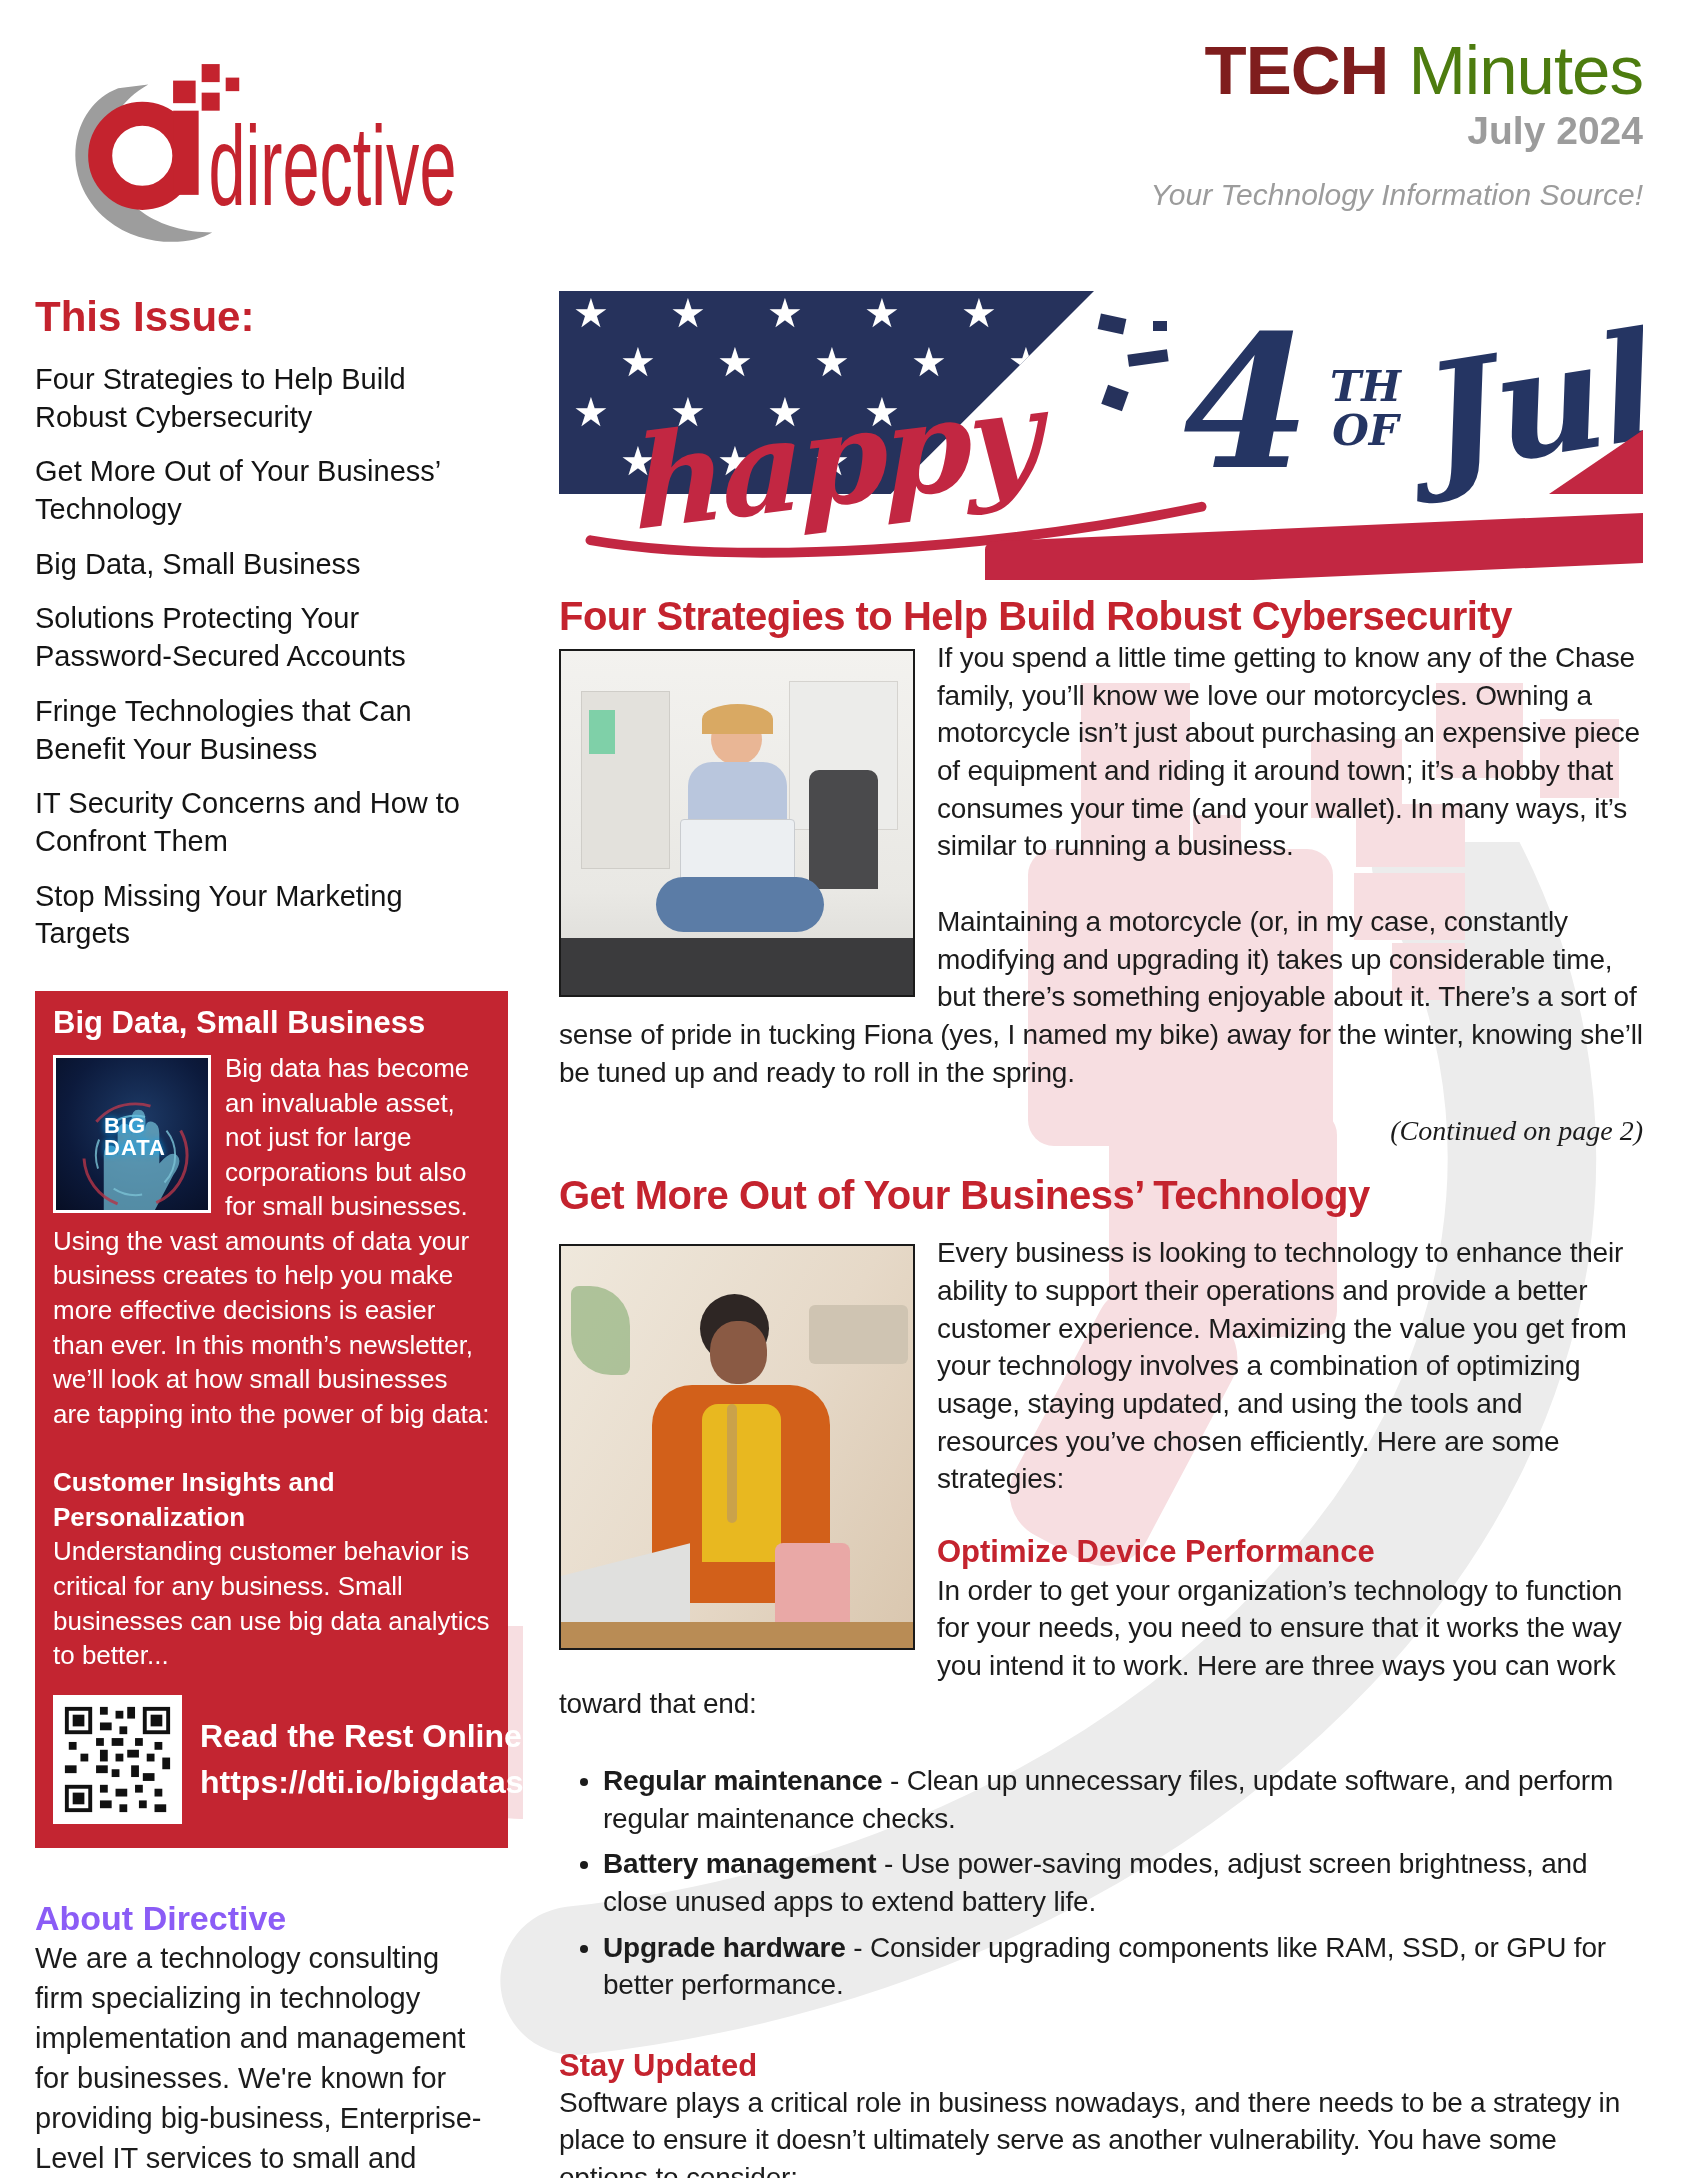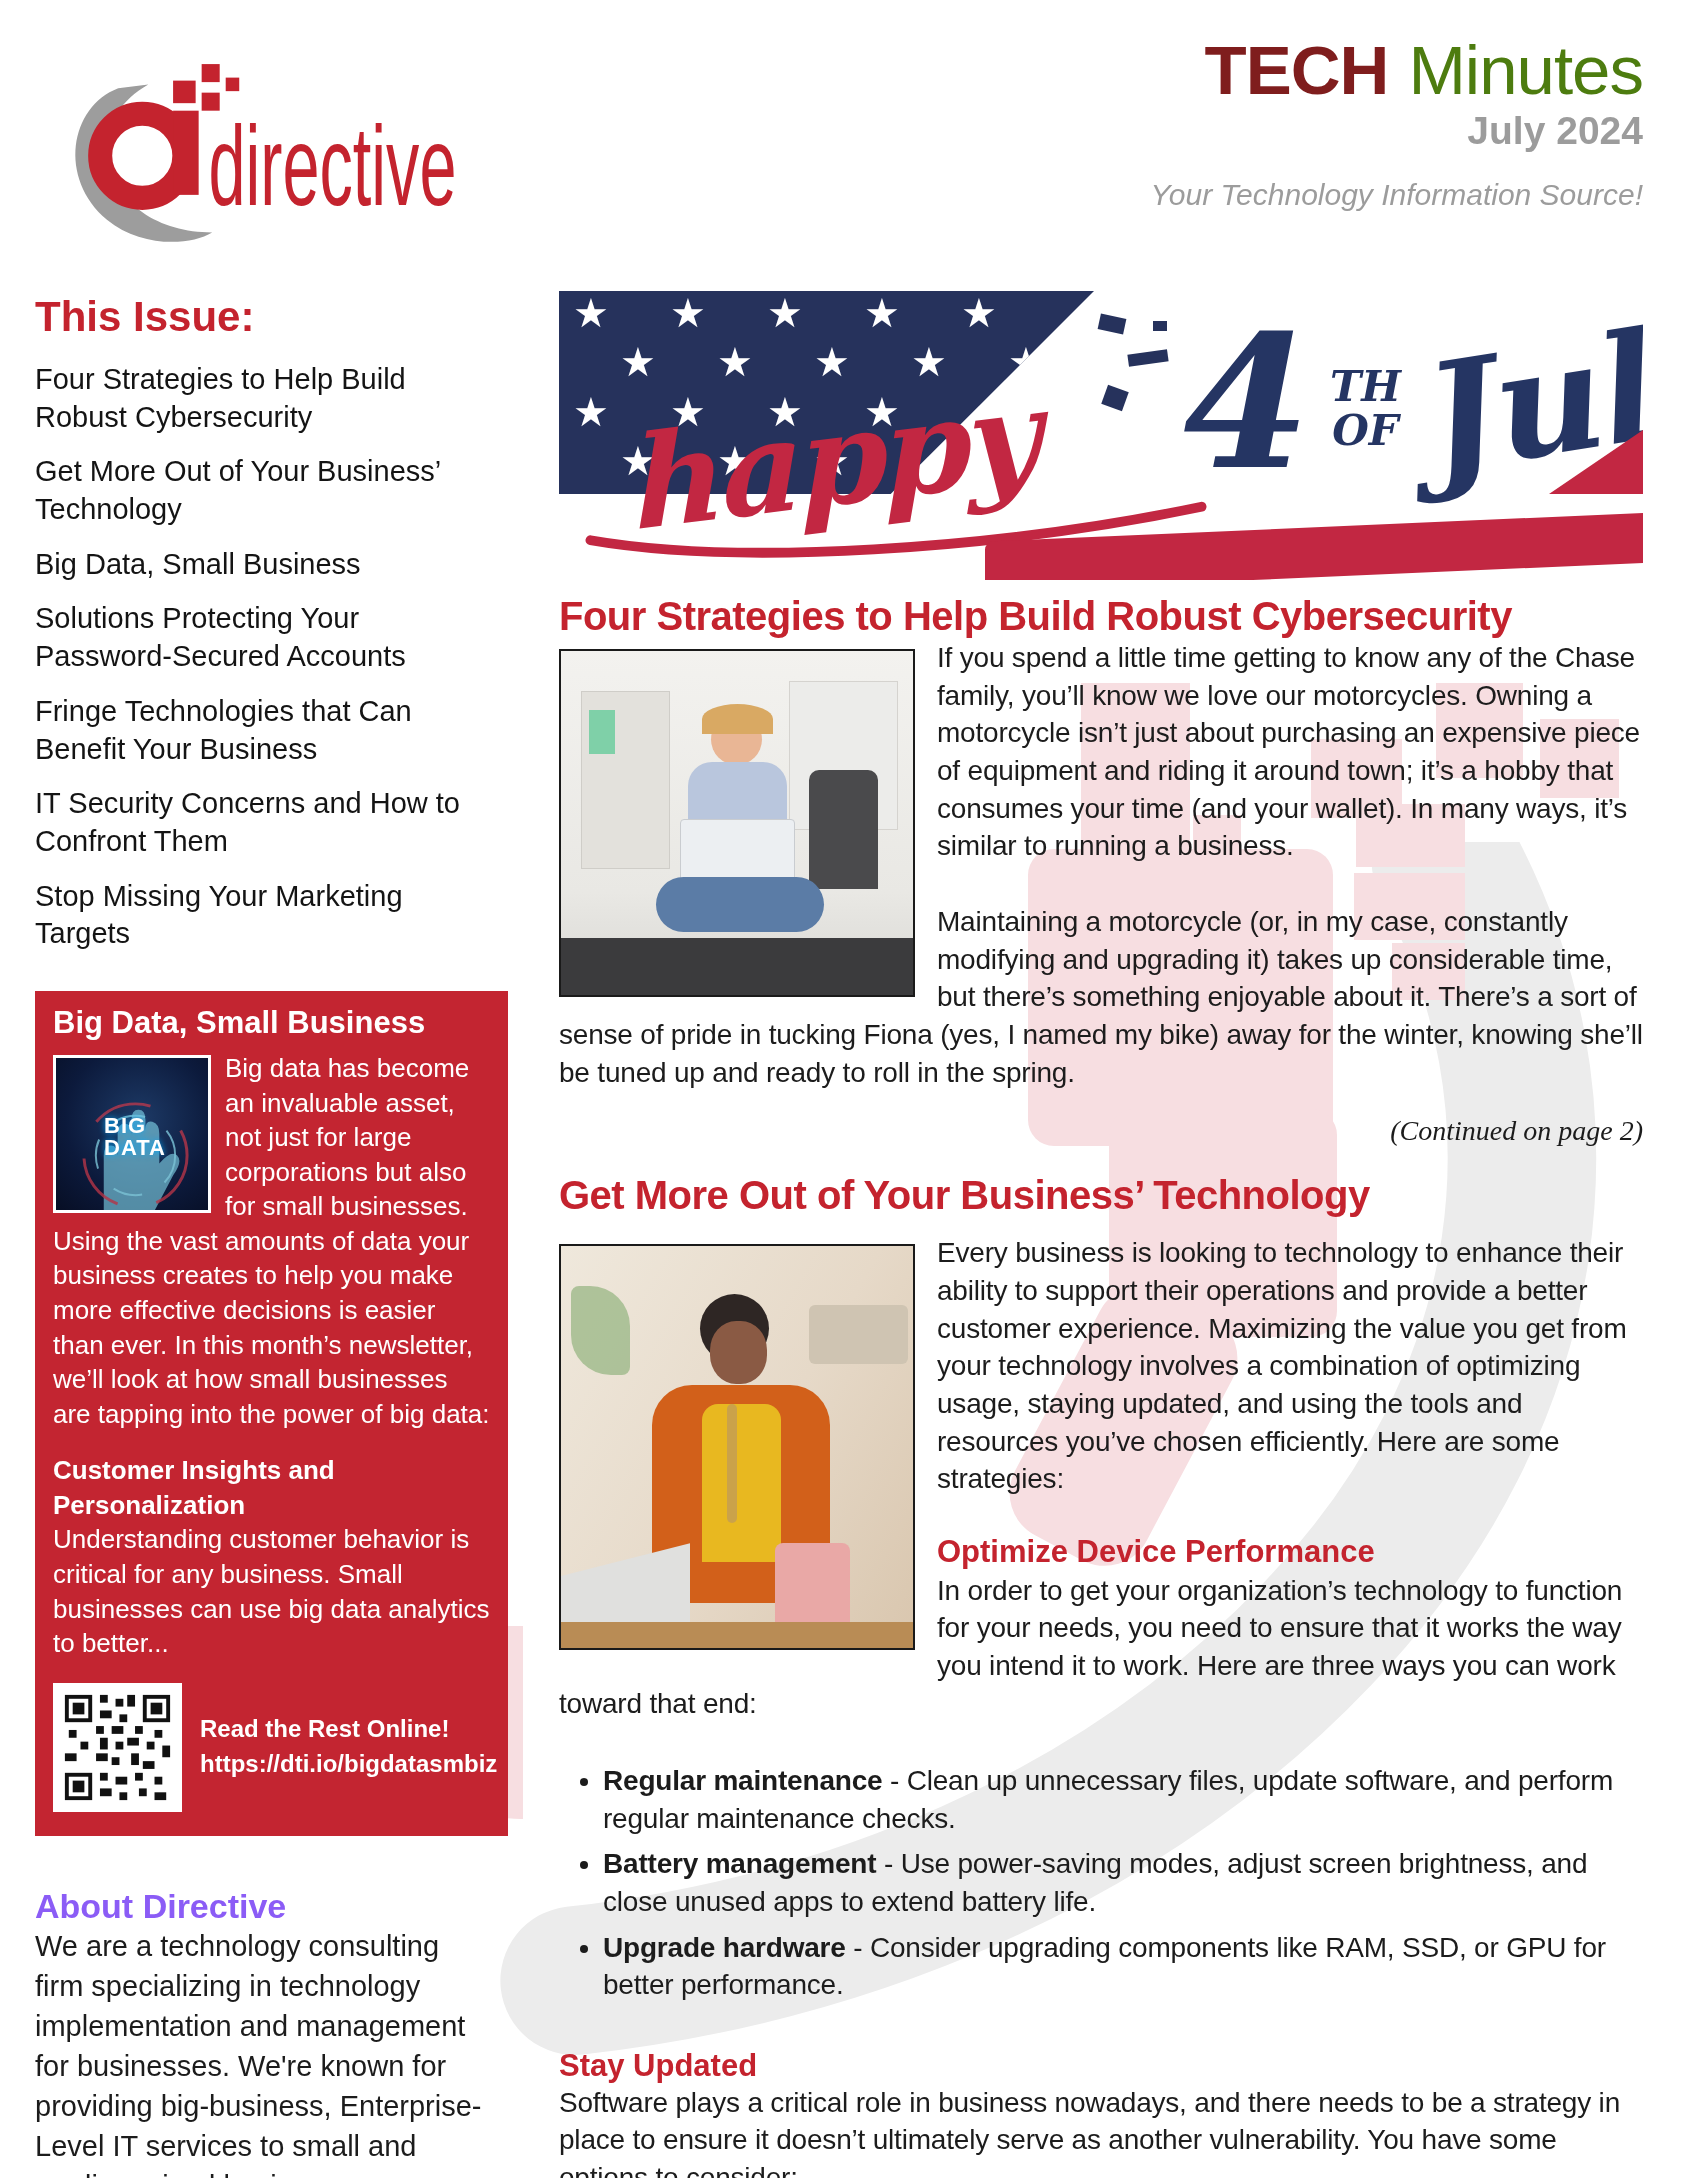--- a/index.html
+++ b/index.html
@@ -37,24 +37,24 @@
     border:3px solid #fff; position:relative; overflow:hidden;
     background:radial-gradient(circle at 55% 40%, #1d3a66 0%, #0c1a3c 60%, #070e24 100%);
   }
   .hand{ position:absolute; left:18px; top:28px; width:123px; height:129px; opacity:.85;}
   .bigdata-cap{
     position:absolute; left:48px; top:57px; color:#fff; font-weight:bold;
     font-size:22px; line-height:1.0; white-space:pre-line; letter-spacing:1px;
     text-shadow:0 0 6px #0af;
   }
   .feature-text{ font-size:26px; line-height:1.33; }
-  .feature-sub{ font-weight:bold; margin-top:22px; }
+  .feature-sub{ font-weight:bold; margin-top:34px; }
   .qr-row{ margin-top:22px; display:flex; align-items:center; }
   .qr{ width:129px; height:129px; background:#fff; padding:8px; flex:0 0 auto; }
-  .qr-text{ margin-left:18px; font-weight:bold; font-size:24px; line-height:1.45; }
+  .qr-text{ margin-left:18px; font-weight:bold; font-size:32px; line-height:1.45; }
   .about{ margin-top:51px; width:457px; }
   .about-title{ color:#8b5cf6; font-size:34px; font-weight:bold; }
   .about-body{ font-size:29px; line-height:1.38; }
   
   .main{ position:absolute; left:559px; top:291px; width:1084px; }
   .banner{ position:relative; width:1084px; height:289px; background:#fff; overflow:hidden; }
   .flag-patch{
     position:absolute; left:0; top:0; width:535px; height:203px; background:#26325c;
     clip-path:polygon(0 0, 100% 0, 62% 100%, 0 100%);
   }

